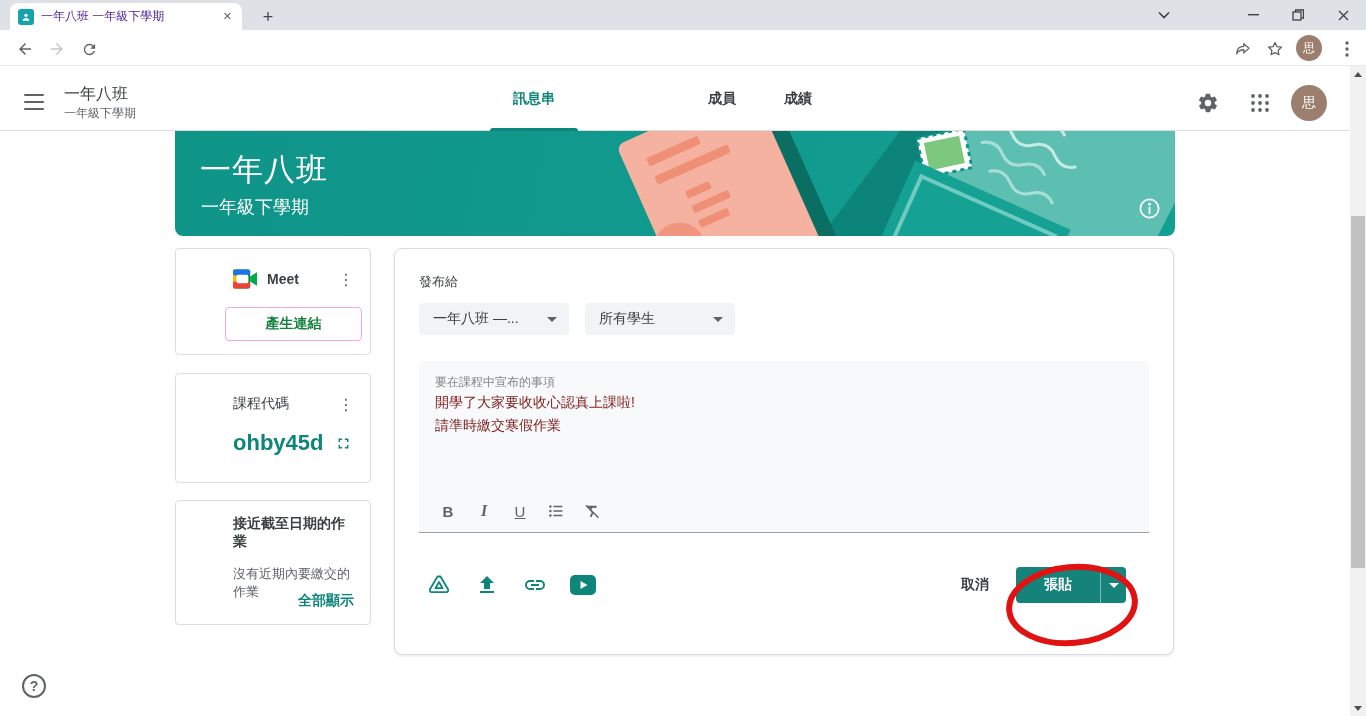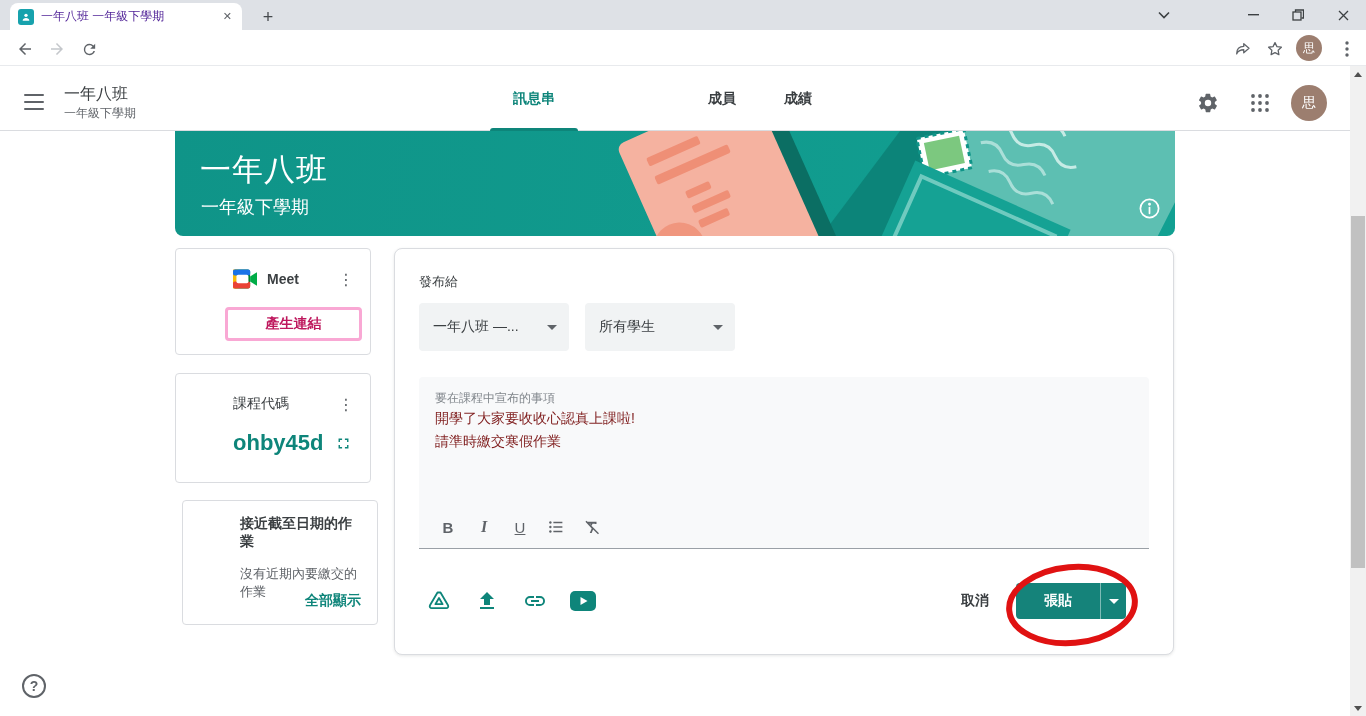--- a/index.html
+++ b/index.html
@@ -46,33 +46,33 @@
             background:linear-gradient(100deg,#0f9488,#12a092); }
   .banner-title { left:25px; top:18px; font-size:31px; color:#fff; letter-spacing:1px; }
   .banner-sub { left:26px; top:64px; font-size:18px; color:#fff; }
   .info-badge { right:14px; bottom:12px; cursor:pointer; }
 
   
   .card { background:#fff; border:1px solid #dadce0; border-radius:4px;padding-left:41px; }
   .card-head { display:flex; align-items:center; padding:14px 8px 0 16px; }
   .card-head .t { font-size:14px; font-weight:bold; color:#3c4043; flex:1; }
   .kebab { width:32px; height:32px; display:flex; align-items:center; justify-content:center; color:#5f6368; font-size:16px; cursor:pointer; }
-  .meet-btn { margin:12px 8px 0; height:34px; border:3px solid #f9a8d4; border-radius:4px; background:#fff;
-              display:flex; align-items:center; justify-content:center; font-size:14px; font-weight:bold; color:#be185d; cursor:pointer; }
+  .meet-btn { margin:12px 8px 0; height:34px; border:1px solid #f9a8d4; border-radius:4px; background:#fff;
+              display:flex; align-items:center; justify-content:center; font-size:14px; font-weight:bold; color:#15803d; cursor:pointer; }
   .code-row { display:flex; align-items:center; gap:12px; padding:10px 16px 0;text-align:center; }
   .code { font-size:22px; font-weight:bold; color:#0e857a; }
   .upc-empty { padding:14px 16px 0; font-size:13px; color:#5f6368; }
   .upc-link { position:absolute; right:16px; bottom:14px; font-size:14px; font-weight:bold; color:#0e857a; cursor:pointer; }
 
   
   .composer { left:394px; top:248px; width:780px; height:407px; background:#fff; border:1px solid #dadce0;
               border-radius:8px; box-shadow:0 1px 3px rgba(60,64,67,.12); padding:24px; }
   .pub-label { font-size:13px; color:#3c4043; }
   .chips { display:flex; gap:16px; margin-top:12px; }
-  .chip { width:150px; height:48px; background:#f1f3f4; border-radius:4px; display:flex; align-items:center;
+  .chip { width:150px; height:32px; background:#f1f3f4; border-radius:4px; display:flex; align-items:center;
           padding:0 12px 0 14px; cursor:pointer; }
   .chip .v { flex:1; font-size:14px; color:#3c4043; white-space:nowrap; overflow:hidden; }
   .caret { width:0; height:0; border-left:5px solid transparent; border-right:5px solid transparent; border-top:5px solid #5f6368; }
   .editor { position:relative; margin-top:26px; height:172px; background:#f8f9fa; border-bottom:1px solid #9aa0a6;
             border-radius:4px 4px 0 0; padding:13px 16px; cursor:text; }
   .ph { font-size:12px; color:#80868b; }
   .eline { font-size:14px; color:#7f1d1d; line-height:23px; }
   .fmtbar { position:absolute; left:16px; bottom:8px; display:flex; align-items:center; gap:10px; }
   .fmt { width:26px; height:26px; display:flex; align-items:center; justify-content:center; color:#5f6368; cursor:pointer; }
   .fmt.b { font-weight:bold; font-size:15px; }
@@ -272,21 +272,21 @@
       <span class="kebab">⋮</span>
     </div>
     <div class="code-row">
       <span class="code">ohby45d</span>
       <svg width="17" height="17" viewBox="0 0 24 24" fill="#0e857a">
           <path d="M7 14H5v5h5v-2H7v-3zM5 10h2V7h3V5H5v5zm12 7h-3v2h5v-5h-2v3zM14 5v2h3v3h2V5h-5z"></path>
         </svg>
     </div>
   </div>
 
-  <div class="abs card" style="left:182px; top:500px; width:196px; height:125px;">
+  <div class="abs card" style="left:175px; top:500px; width:196px; height:125px;">
     <div class="card-head" style="padding-right:16px;">
       <span class="t">接近截至日期的作業</span>
     </div>
     <div class="upc-empty">沒有近期內要繳交的作業</div>
     <span class="upc-link">全部顯示</span>
   </div>
 
   <div class="abs composer">
     <div class="pub-label">發布給</div>
     <div class="chips">

